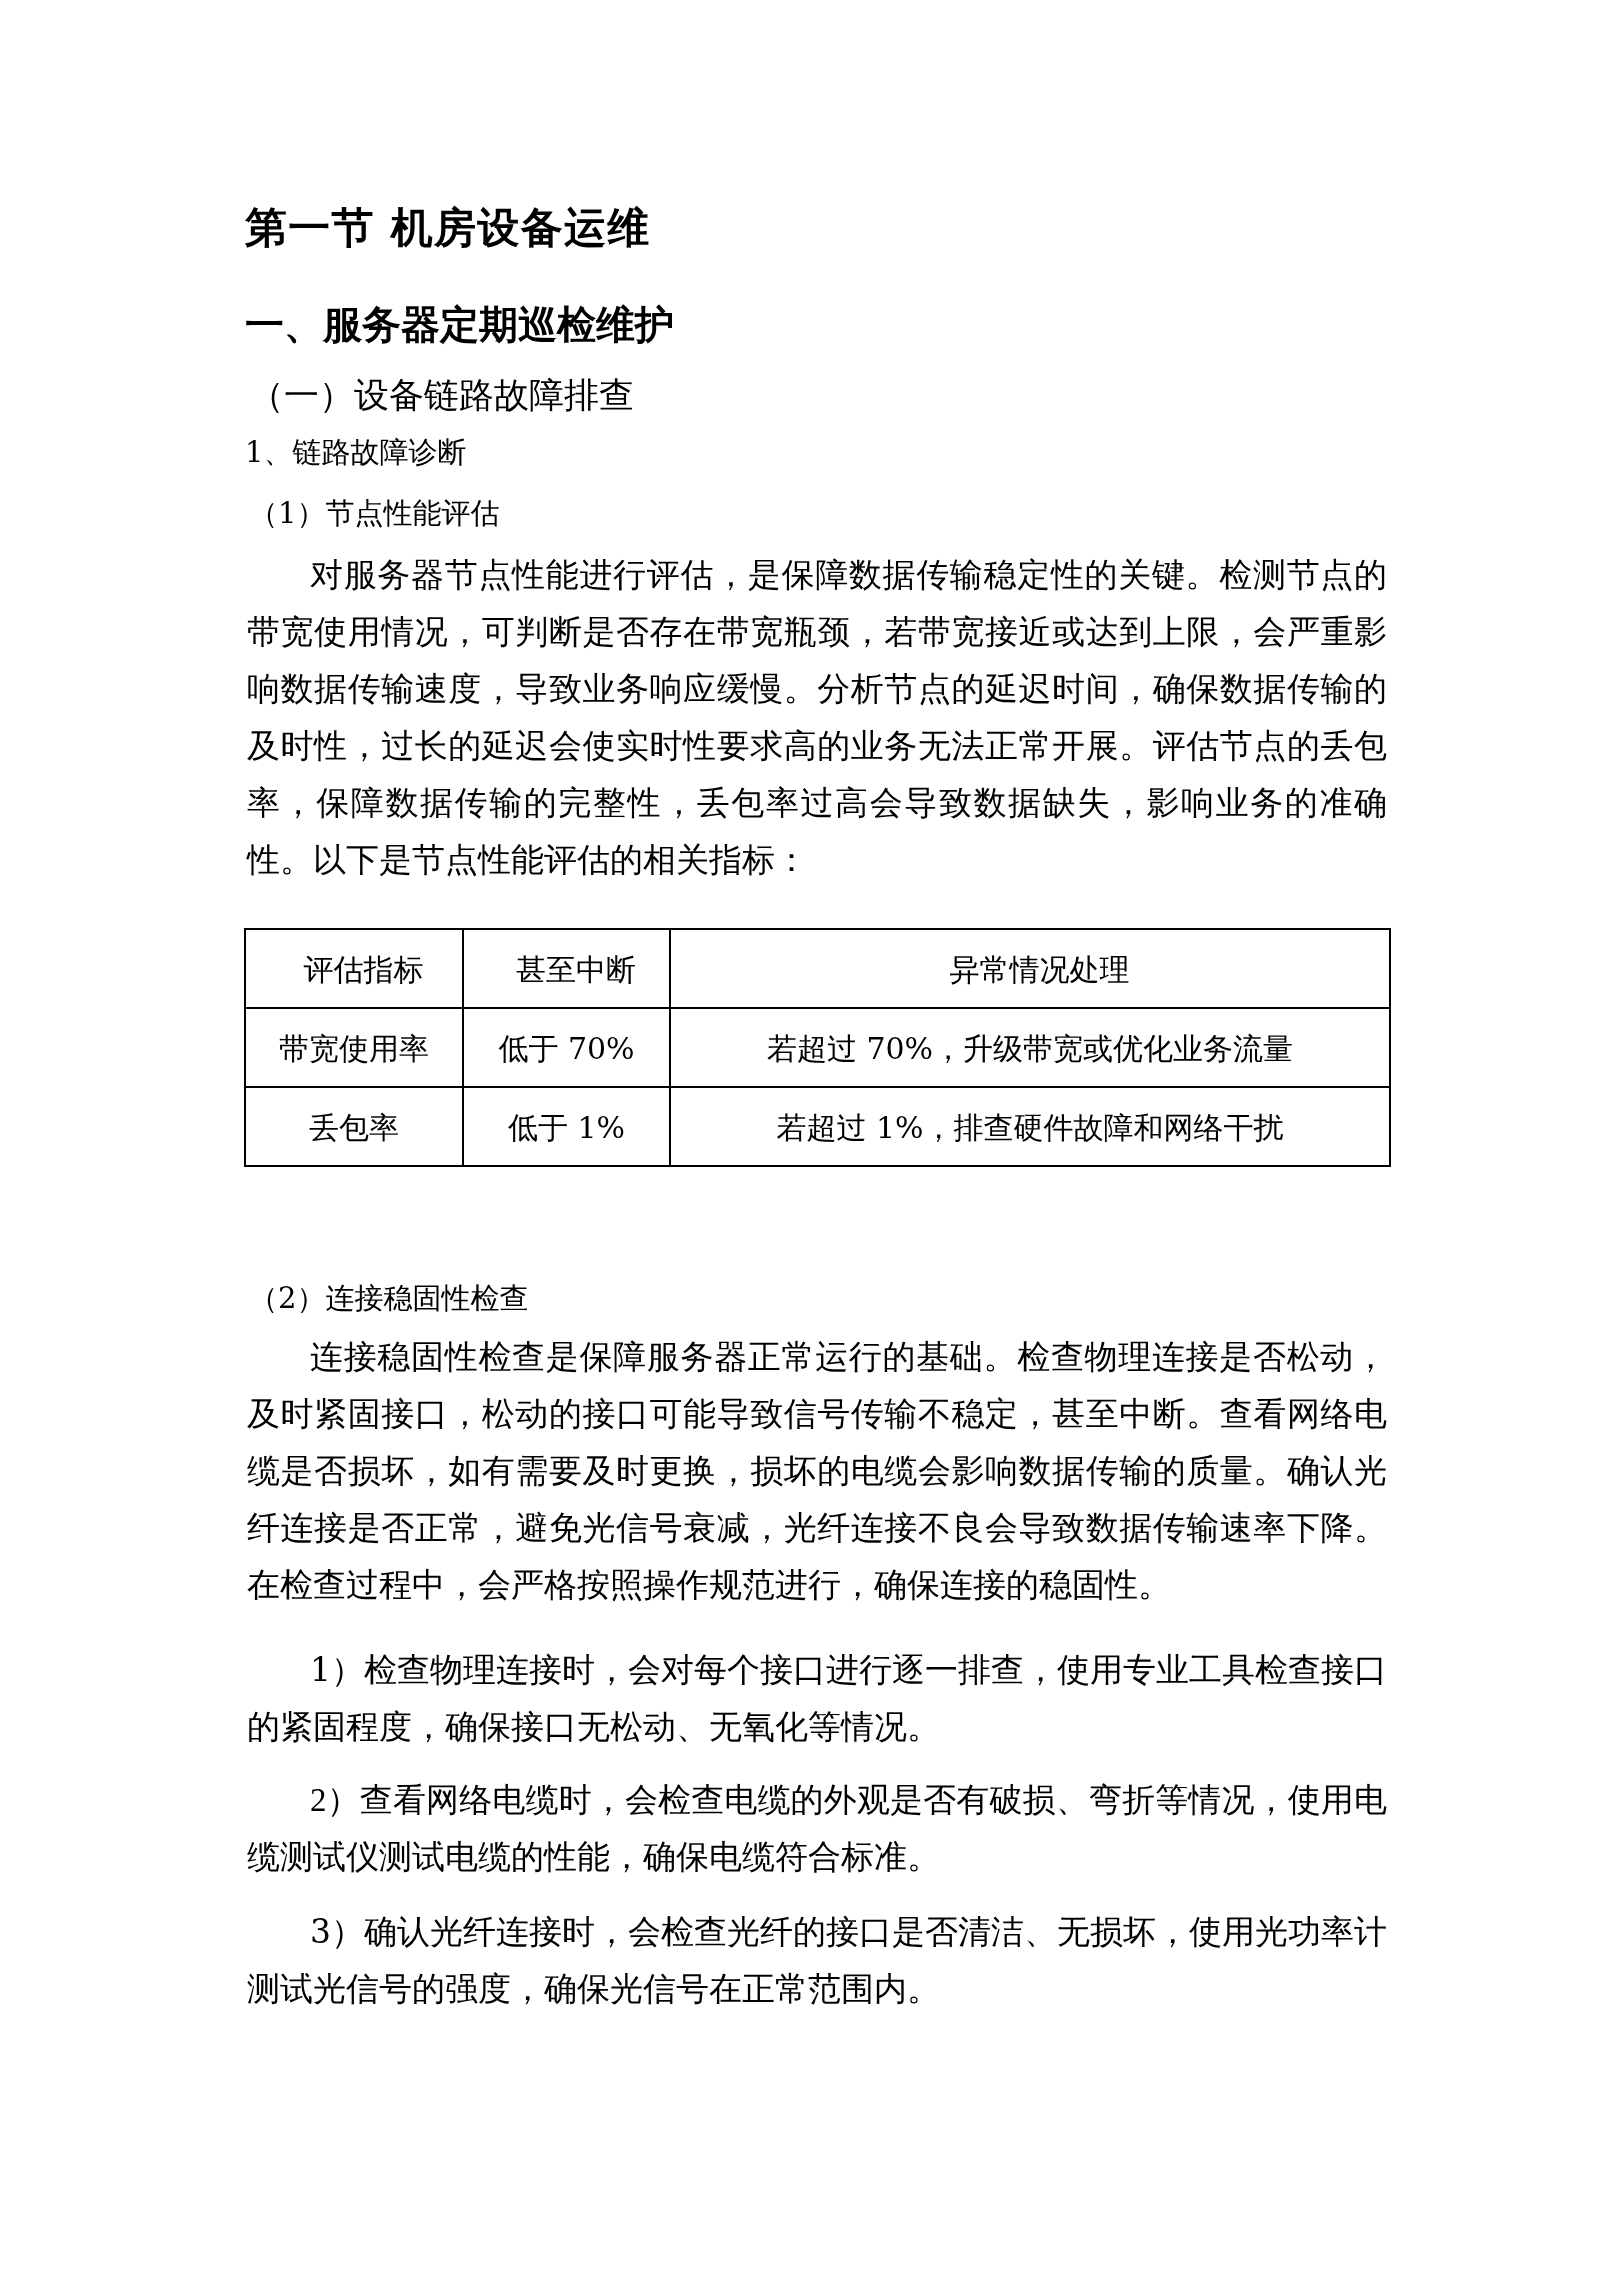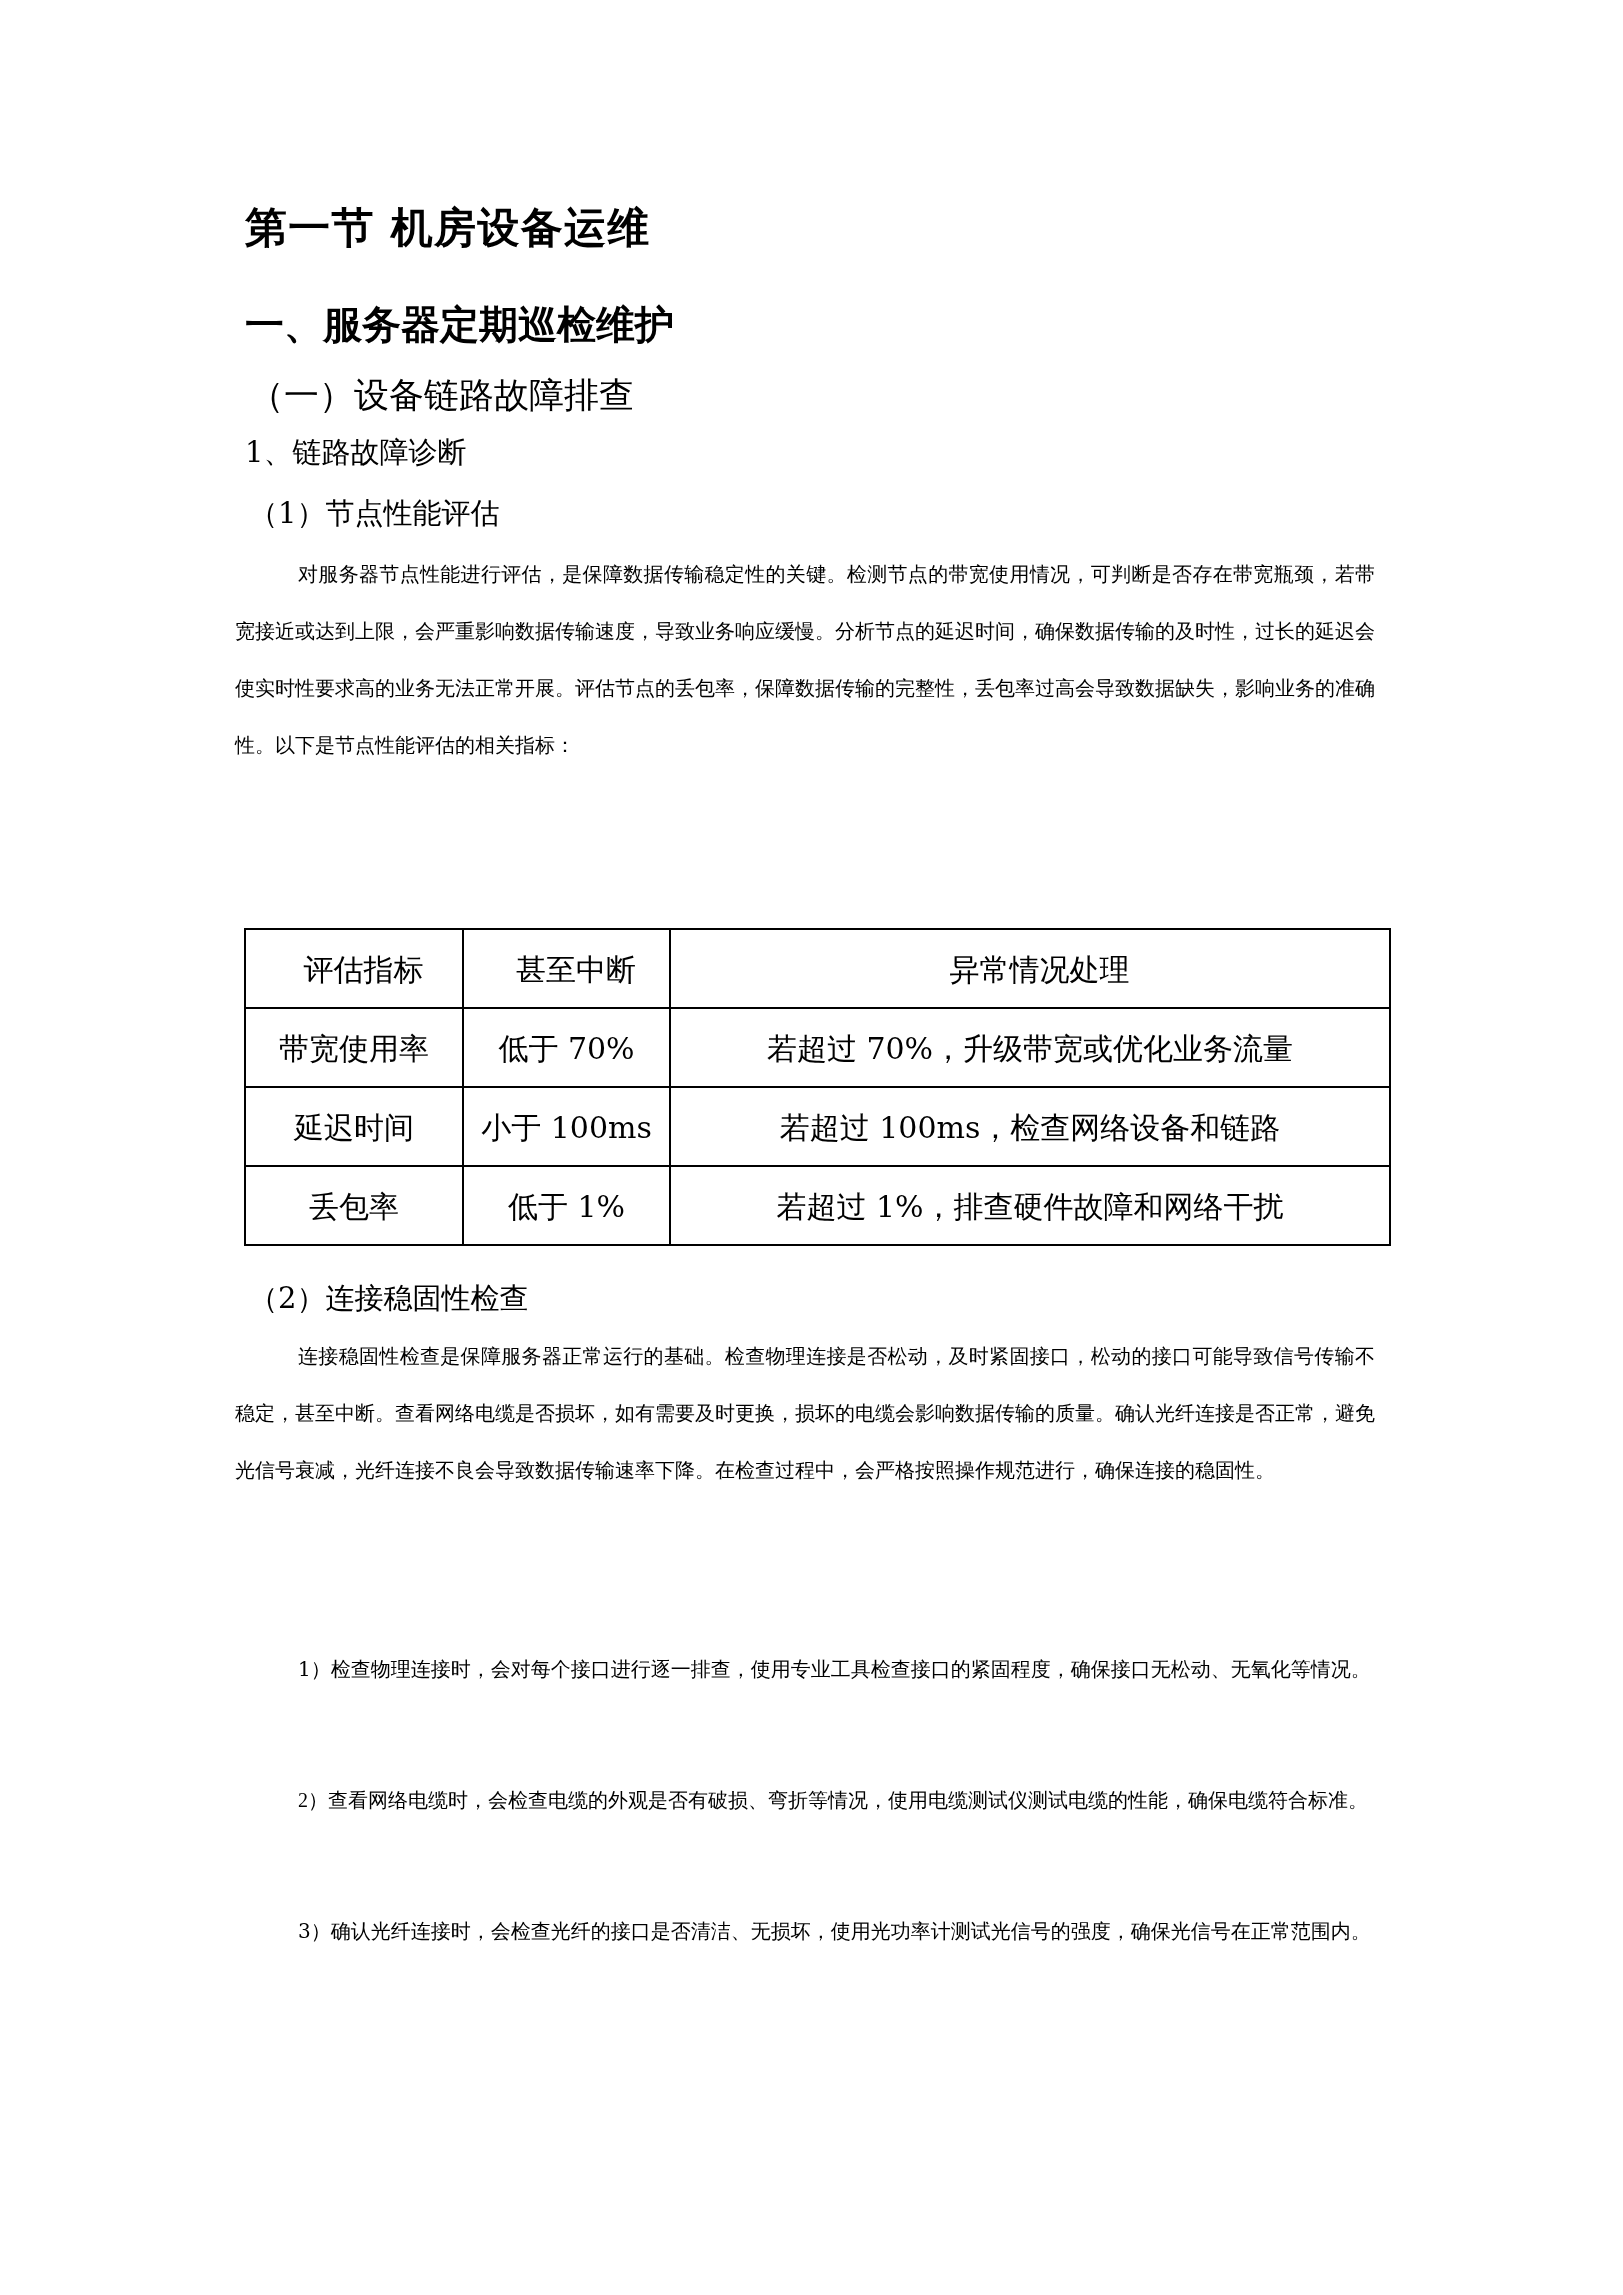--- a/index.html
+++ b/index.html
@@ -3,21 +3,21 @@
 <meta charset="utf-8">
 <style>
   html, body { margin:0; padding:0; background:#ffffff; }
   body { width:1623px; height:2295px; position:relative; overflow:hidden; color:#000; font-family:"DejaVu Serif","Liberation Serif",serif; }
   .abs { position:absolute; left:245px; white-space:nowrap; }
   .h-chapter { font-family:"DejaVu Sans","Liberation Sans",sans-serif; font-weight:bold; font-size:42px; top:200px; letter-spacing:1.3px; }
   .h-1 { font-family:"DejaVu Sans","Liberation Sans",sans-serif; font-weight:bold; font-size:39px; top:298px; }
   .h-2 { font-size:35px; top:372px; left:249px; }
   .h-3 { font-size:29px; top:433px;text-align:center; }
   .h-4 { font-size:29px; top:494px; left:249px; }
-  .para { position:absolute; left:235px; width:1140px; font-size:20px; line-height:57px; text-align:justify; text-indent:63px; margin:0; }
+  .para { position:absolute; left:247px; width:1140px; font-size:33px; line-height:57px; text-align:justify; text-indent:63px; margin:0; }
   .para.tight { line-height:57px; }
   table.metrics { position:absolute; left:244px; top:928px; width:1147px; border-collapse:collapse; font-size:30px; }
   table.metrics td { border:2px solid #000; height:79px; text-align:center; vertical-align:top; padding-top:19.6px; box-sizing:border-box; }
   table.metrics tr:first-child td { border-top-width:2.6px;padding-left:20px; }
   table.metrics tr:last-child td { border-bottom-width:2.6px; }
 </style>
 </head>
 <body>
 
 <div>
@@ -40,25 +40,20 @@
       <td>评估指标</td>
       <td>甚至中断</td>
       <td>异常情况处理</td>
     </tr>
     <tr>
       <td>带宽使用率</td>
       <td>低于 70%</td>
       <td>若超过 70%，升级带宽或优化业务流量</td>
     </tr>
     <tr>
-      <td>延迟时间</td>
-      <td>小于 100ms</td>
-      <td>若超过 100ms，检查网络设备和链路</td>
-    </tr>
-    <tr>
       <td>丢包率</td>
       <td>低于 1%</td>
       <td>若超过 1%，排查硬件故障和网络干扰</td>
     </tr>
   </tbody>
     </table>
 
   <div class="abs h-4" style="top:1279px;">（2）连接稳固性检查</div>
 
   <p class="para tight" style="top:1328px;">连接稳固性检查是保障服务器正常运行的基础。检查物理连接是否松动，及时紧固接口，松动的接口可能导致信号传输不稳定，甚至中断。查看网络电缆是否损坏，如有需要及时更换，损坏的电缆会影响数据传输的质量。确认光纤连接是否正常，避免光信号衰减，光纤连接不良会导致数据传输速率下降。在检查过程中，会严格按照操作规范进行，确保连接的稳固性。</p>

